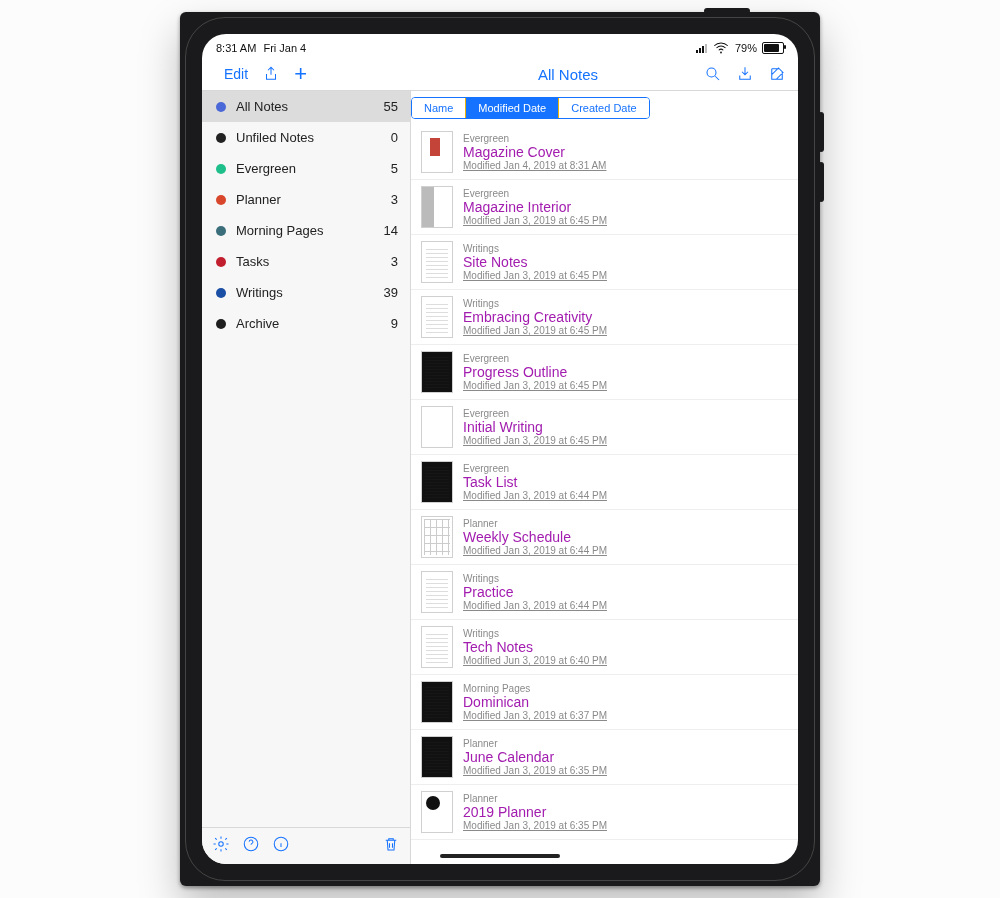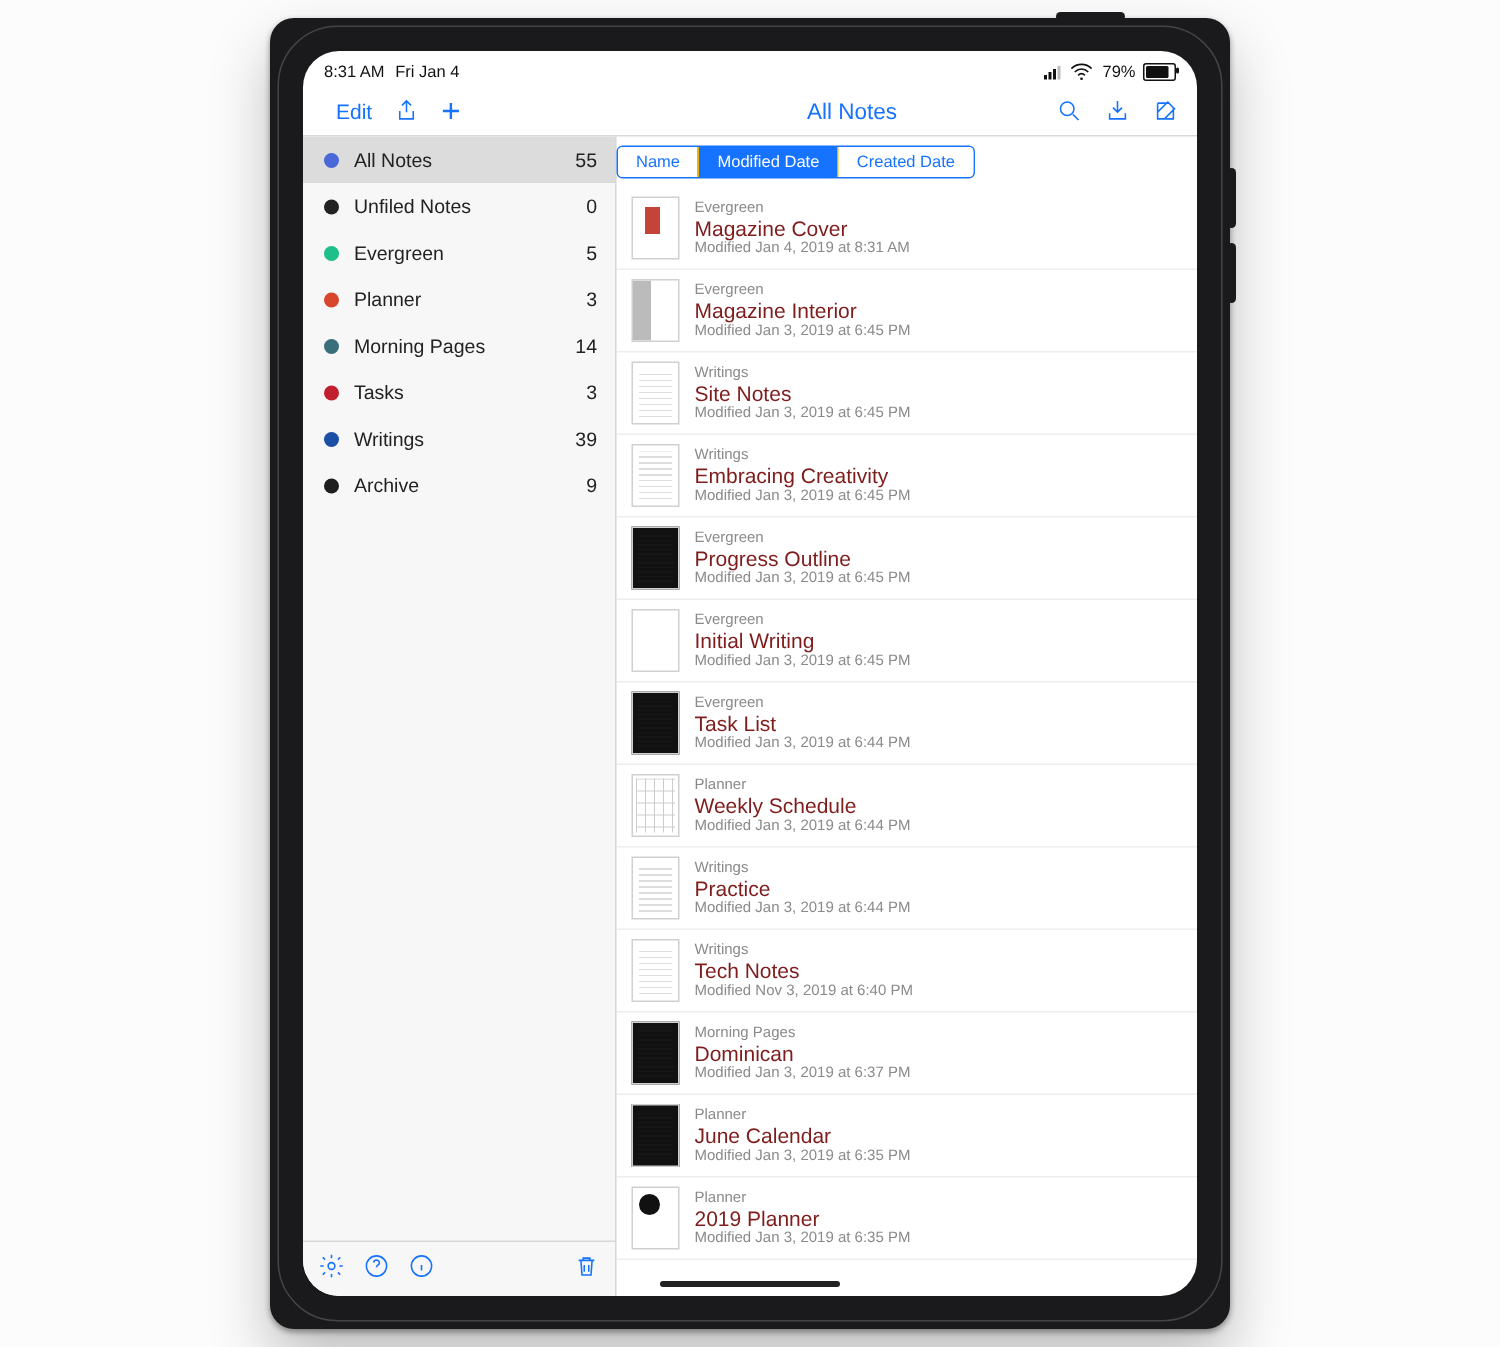--- a/index.html
+++ b/index.html
@@ -16,21 +16,21 @@
     width: 1000px;
     height: 898px;
   }
   .ipad {
     position: absolute;
     left: 180px;
     top: 12px;
     width: 640px;
     height: 874px;
     background: #1a1a1c;
-    border-radius: 16px;
+    border-radius: 6px;
     box-shadow: 0 20px 40px rgba(0,0,0,0.25), 0 2px 4px rgba(0,0,0,0.4);
   }
   .ipad::before {
     content: "";
     position: absolute;
     inset: 5px;
     border-radius: 40px;
     border: 1px solid #444;
     pointer-events: none;
   }
@@ -218,22 +218,22 @@
     content:""; position:absolute; inset:2px;
     background-image: linear-gradient(#ccc 1px, transparent 1px), linear-gradient(90deg,#ccc 1px, transparent 1px);
     background-size: 6px 8px;
   }
   .thumb.split::before { content:""; position:absolute; left:0; top:0; bottom:0; width:40%; background:#bbb; }
   .thumb.circle::after { content:""; position:absolute; left:4px; top:4px; width:14px;height:14px; border-radius:50%; background:#111;}
   .thumb.blob::after { content:""; position:absolute; left:8px; top:6px; width:10px;height:18px; background:#c4443a;}
 
   .meta { display: flex; flex-direction: column; min-width:0; }
   .meta .cat-name { font-size: 10px; color: #8a8a8a; }
-  .meta .title    { font-size: 14px; color: #7f1d1d; font-weight: 300; }
-  .meta .modline  { font-size: 10px; color: #8a8a8a; }
+  .meta .title    { font-size: 14px; color: #a21caf; font-weight: 300; }
+  .meta .modline  { font-size: 10px; color: #8a8a8a; text-decoration: underline; }
 
   .home-ind {
     position:absolute; bottom:6px; left:50%; transform:translateX(-50%);
     width:120px; height:4px; border-radius:3px; background:#222;
   }
 </style>
 </head>
 <body>
 
 <div class="stage">
@@ -454,21 +454,21 @@
                   <div class="cat-name">Writings</div>
                   <div class="title">Practice</div>
                   <div class="modline">Modified Jan 3, 2019 at 6:44 PM</div>
                 </div>
               </div>
               <div class="note">
                 <div class="thumb lines"></div>
                 <div class="meta">
                   <div class="cat-name">Writings</div>
                   <div class="title">Tech Notes</div>
-                  <div class="modline">Modified Nov 3, 2019 at 6:40 PM</div>
+                  <div class="modline">Modified Jun 3, 2019 at 6:40 PM</div>
                 </div>
               </div>
               <div class="note">
                 <div class="thumb dark"></div>
                 <div class="meta">
                   <div class="cat-name">Morning Pages</div>
                   <div class="title">Dominican</div>
                   <div class="modline">Modified Jan 3, 2019 at 6:37 PM</div>
                 </div>
               </div>

